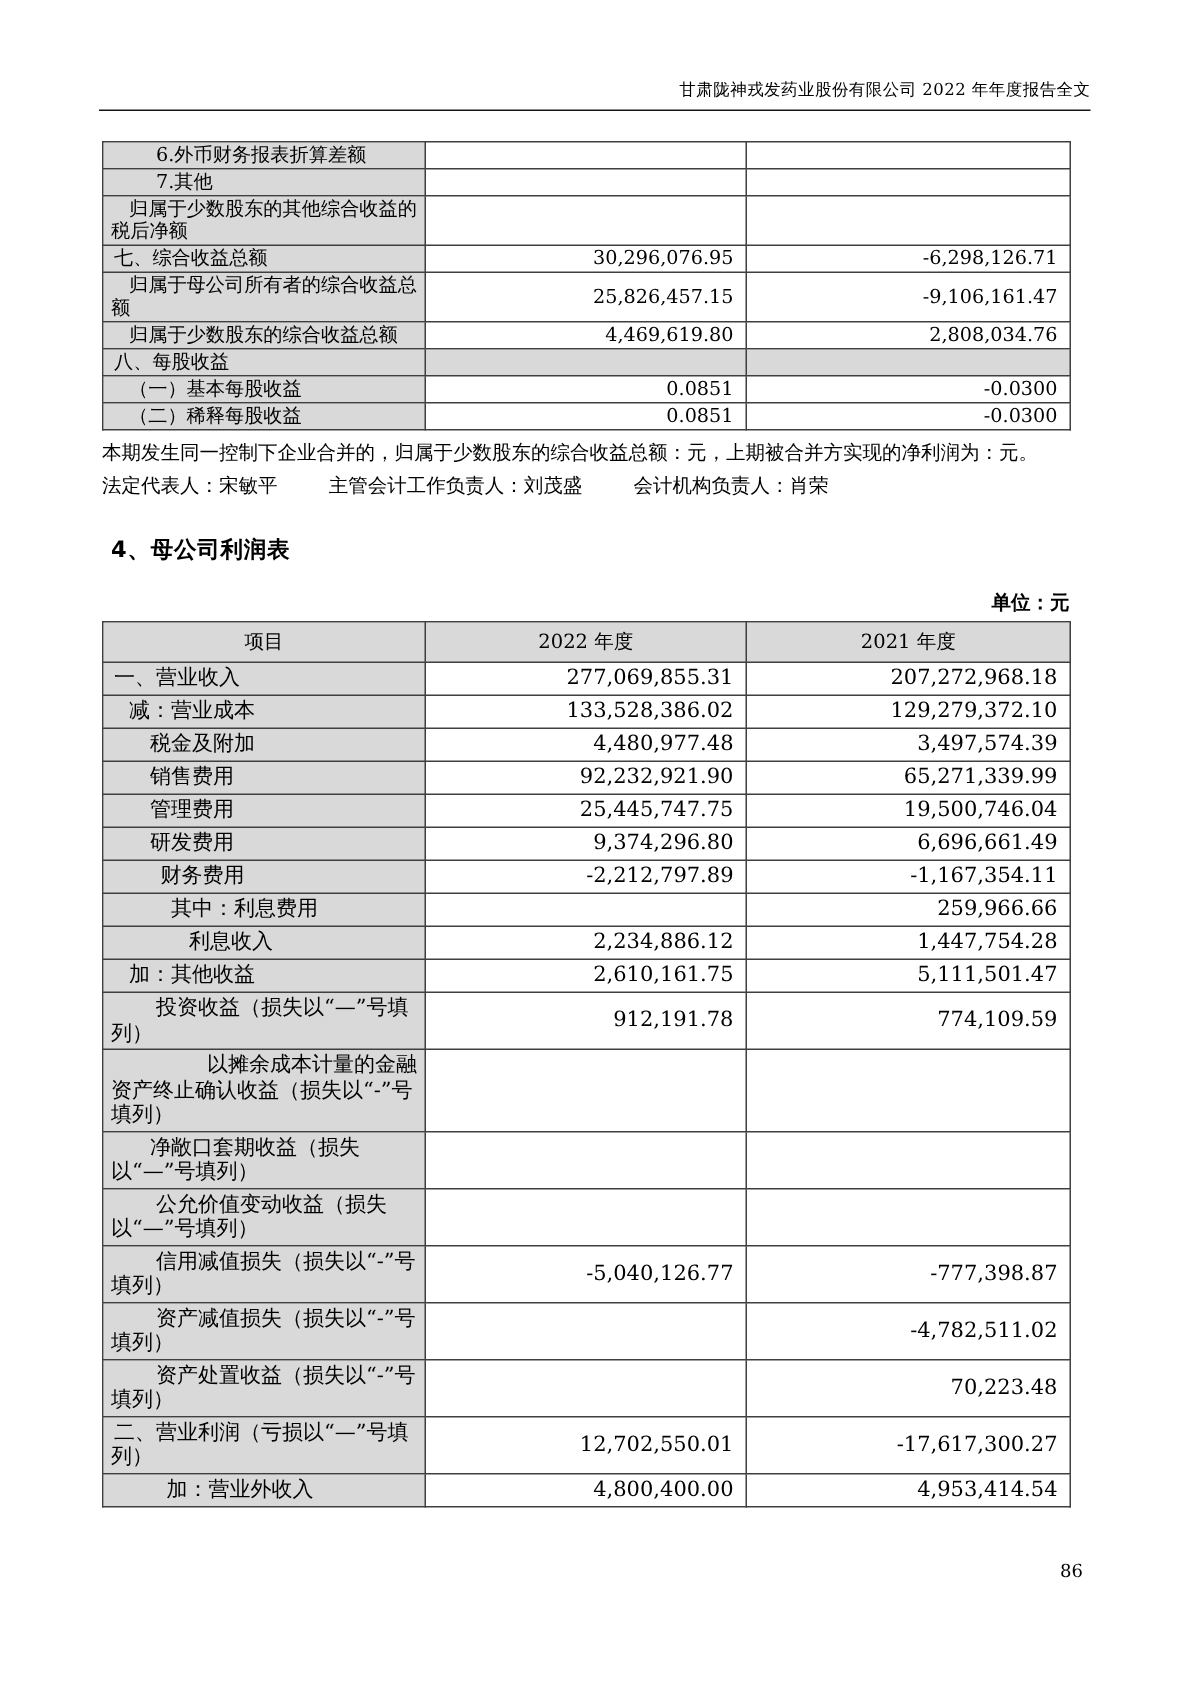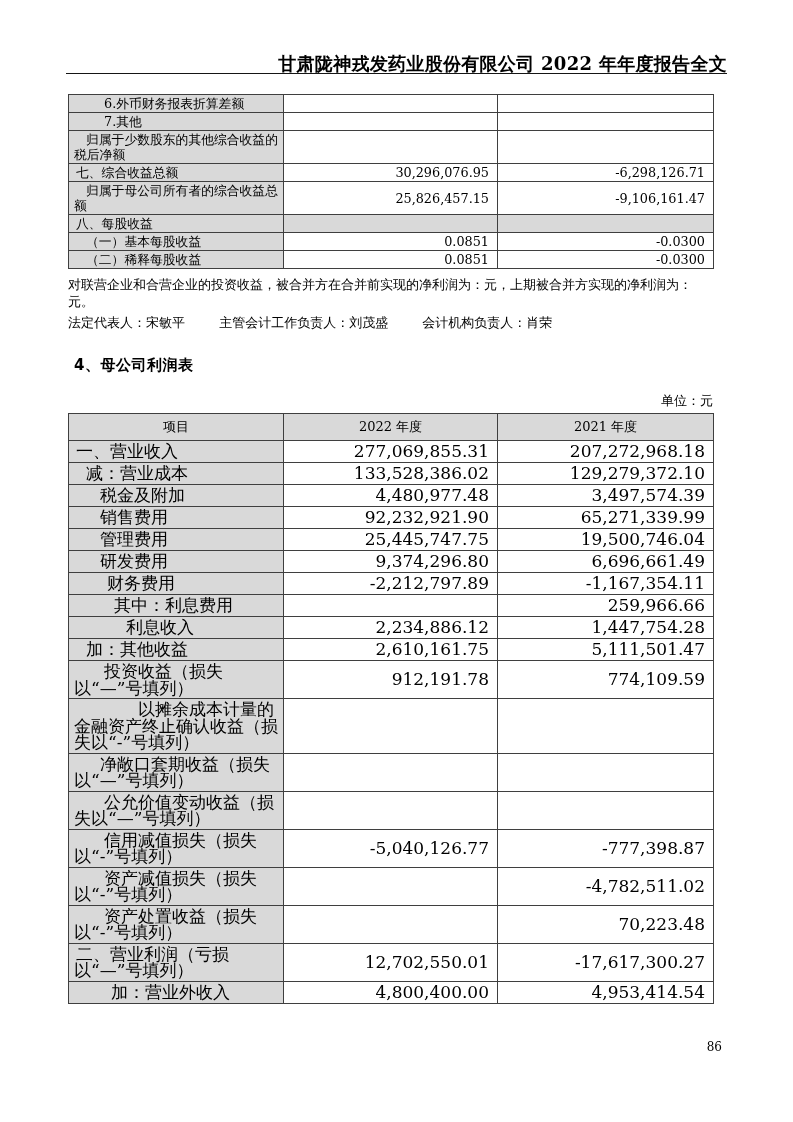--- a/index.html
+++ b/index.html
@@ -6,48 +6,48 @@
   .page{
     position:relative;
     width:793px;height:1122px;
     background:#ffffff;
     font-family:"DejaVu Serif","Liberation Serif",serif;
     color:#000;
     overflow:hidden;
   }
   .header-title{
     position:absolute;top:52px;right:66px;
-    font-size:18px;letter-spacing:0.3px;font-weight:bold;
+    font-size:11px;letter-spacing:0.3px;
   }
   .header-rule{
     position:absolute;top:73px;left:66px;width:661px;
     border-top:1.6px solid #151515;height:0;
   }
   .content{position:absolute;left:68px;top:94px;width:645px;}
   table{border-collapse:collapse;width:645px;table-layout:fixed;}
   col.c1{width:215px;} col.c2{width:214px;} col.c3{width:216px;}
   td,th{border:1px solid #3f3f3f;vertical-align:middle;overflow:hidden;}
   .t1 td{font-size:12.8px;line-height:15px;height:15px;padding:1px 0;}
-  .t2 td{font-size:17px;line-height:16.5px;height:17px;padding:2px 0;}
+  .t2 td{font-size:14px;line-height:16.5px;height:17px;padding:2px 0;}
   .t2 th{
     background:#d9d9d9;font-weight:normal;font-size:13px;
     height:24px;text-align:center;padding:1px 12px;
   }
   td.c-label{background:#d9d9d9;padding-left:5px;padding-right:4px;word-break:break-all;}
   td.c-val{text-align:right;padding-right:8px;background:#fff;white-space:nowrap;}
   tr.gray-row td.c-val{background:#d9d9d9;}
   .note{font-size:13px;line-height:17px;margin:7px 0 0 0;}
   .officials{font-size:13px;margin:4px 0 0 0;}
   .officials span{margin-right:30px;}
   .section-heading{
     font-family:"DejaVu Sans","Liberation Sans",sans-serif;
     font-weight:bold;font-size:15px;
     margin:24px 0 0 6px;letter-spacing:0.5px;
   }
-  .unit-label{text-align:right;font-size:13px;margin:17px 0 3px 0;}
+  .unit-label{text-align:right;font-size:13px;margin:17px 0 3px 0;font-weight:bold;}
   .page-number{position:absolute;top:1040px;right:71px;font-size:12px;}
 </style>
 </head>
 <body>
 
 <div class="page">
 
   <div class="header-title">甘肃陇神戎发药业股份有限公司 2022 年年度报告全文</div>
   <div class="header-rule"></div>
 
@@ -78,39 +78,44 @@
           <tr>
             <td class="c-label" style="text-indent: 2px;">七、综合收益总额</td>
             <td class="c-val">30,296,076.95</td>
             <td class="c-val">-6,298,126.71</td>
           </tr>
           <tr>
             <td class="c-label" style="text-indent: 12px;">归属于母公司所有者的综合收益总额</td>
             <td class="c-val">25,826,457.15</td>
             <td class="c-val">-9,106,161.47</td>
           </tr>
+          <tr>
+            <td class="c-label" style="text-indent: 12px;">归属于少数股东的综合收益总额</td>
+            <td class="c-val">4,469,619.80</td>
+            <td class="c-val">2,808,034.76</td>
+          </tr>
           <tr class="gray-row">
             <td class="c-label" style="text-indent: 2px;">八、每股收益</td>
             <td class="c-val"></td>
             <td class="c-val"></td>
           </tr>
           <tr>
             <td class="c-label" style="text-indent: 12px;">（一）基本每股收益</td>
             <td class="c-val">0.0851</td>
             <td class="c-val">-0.0300</td>
           </tr>
           <tr>
             <td class="c-label" style="text-indent: 12px;">（二）稀释每股收益</td>
             <td class="c-val">0.0851</td>
             <td class="c-val">-0.0300</td>
           </tr>
         </tbody>
     </table>
 
-    <p class="note">对联营企业和合营企业的投资收益，被合并方在合并前实现的净利润为：元，上期被合并方实现的净利润为：元。</p>
+    <p class="note">本期发生同一控制下企业合并的，归属于少数股东的综合收益总额：元，上期被合并方实现的净利润为：元。</p>
 
     <p class="officials">
       <span>法定代表人：宋敏平</span>
       <span>主管会计工作负责人：刘茂盛</span>
       <span>会计机构负责人：肖荣</span>
     </p>
 
     <div class="section-heading">4、母公司利润表</div>
 
     <div class="unit-label">单位：元</div>

